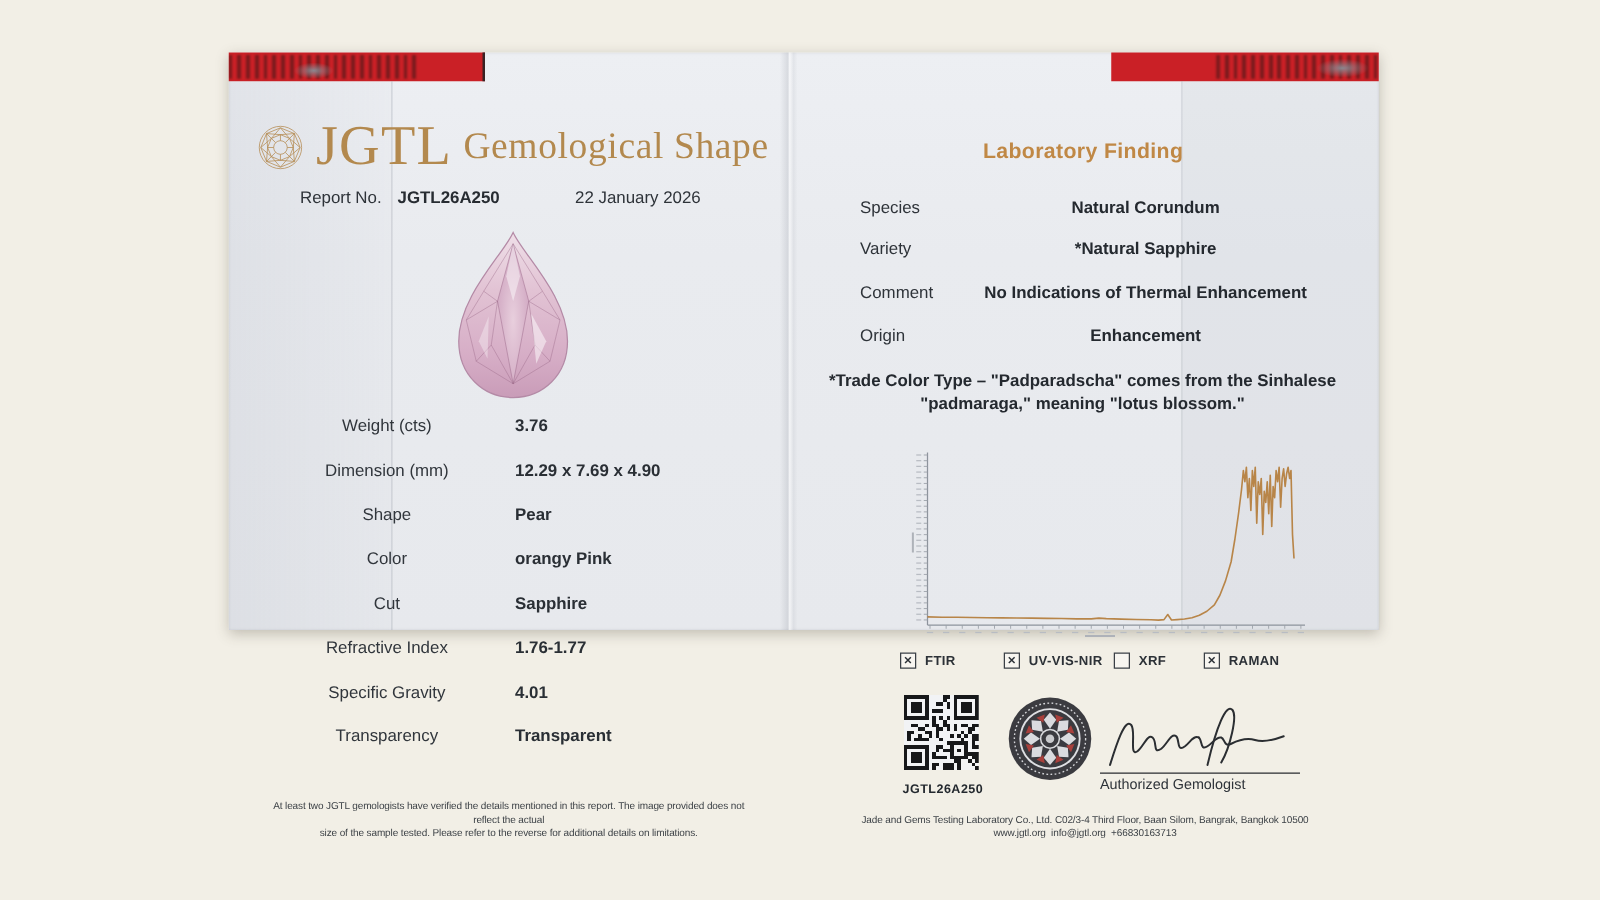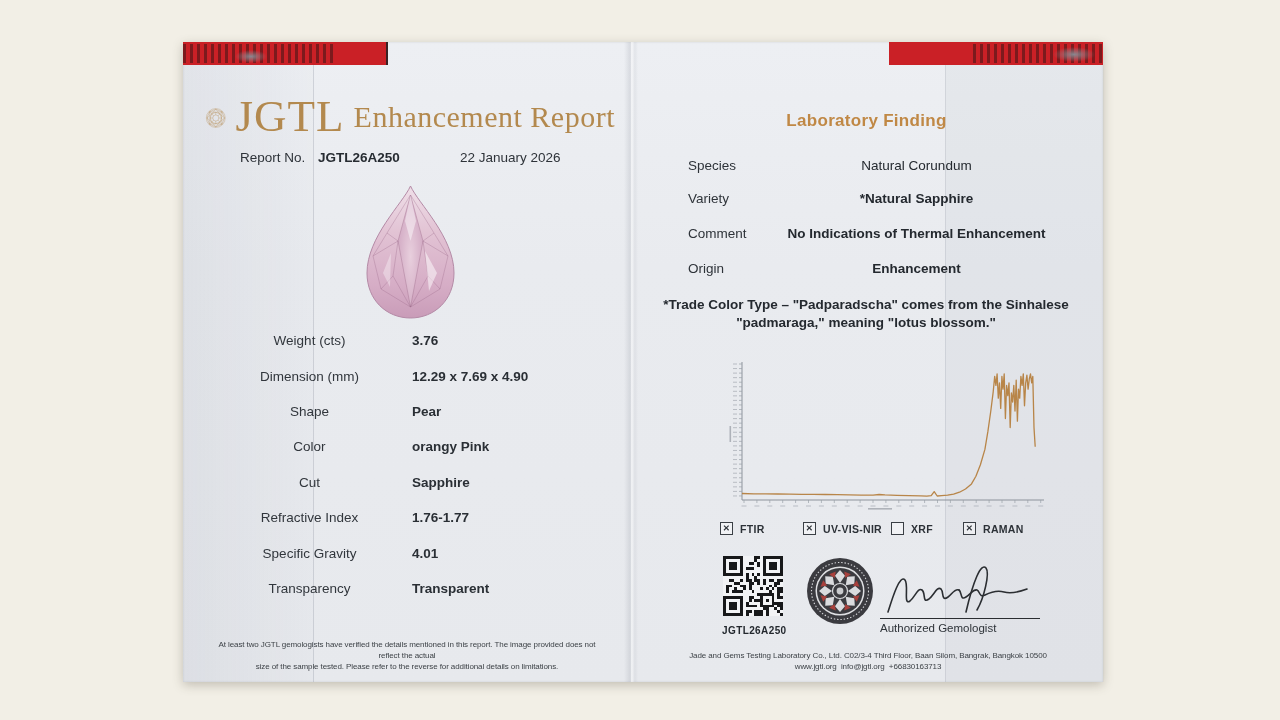--- a/index.html
+++ b/index.html
@@ -4,21 +4,21 @@
 <style>
   html,body{margin:0;padding:0;}
   body{
     width:1280px;height:720px;position:relative;overflow:hidden;
     background:#f2efe6;
     font-family:"Liberation Sans",sans-serif;
     -webkit-font-smoothing:antialiased;
   }
   
   #document{
-    position:absolute;left:183px;top:42px;width:920px;height:640px;
+    position:absolute;left:183px;top:42px;width:920px;height:462px;
     background:linear-gradient(180deg,#edeff3 0%,#e9ebef 35%,#e7e9ed 100%);
     box-shadow:0 3px 10px rgba(70,60,45,.28), inset 0 0 2px rgba(120,120,130,.25);
   }
   .shade-left{position:absolute;left:0;top:23px;bottom:0;width:130px;
     background:linear-gradient(90deg,rgba(165,170,182,.16),rgba(165,170,182,.03));
     border-right:1px solid rgba(140,145,158,.22);}
   .shade-right{position:absolute;left:762px;top:23px;bottom:0;width:158px;
     background:rgba(178,182,194,.13);border-left:1px solid rgba(140,145,158,.22);}
   .center-fold{position:absolute;left:441px;top:0;bottom:0;width:14px;
     background:linear-gradient(90deg,rgba(255,255,255,0),rgba(130,136,148,.20) 45%,rgba(255,255,255,.5) 55%,rgba(130,136,148,.10),rgba(255,255,255,0));}
@@ -111,21 +111,21 @@
           <polygon points="49,32 44,44 32,49 20,44 15,32 20,20 32,15 44,20"></polygon>
           <circle cx="32" cy="32" r="9"></circle>
           <g>
             <path d="M32,6 L20,20 M32,6 L44,20 M58,32 L44,20 M58,32 L44,44 M32,58 L44,44 M32,58 L20,44 M6,32 L20,44 M6,32 L20,20"></path>
             <path d="M50.4,13.6 L44,20 M50.4,13.6 L49,32 M50.4,50.4 L49,32 M50.4,50.4 L32,49 M13.6,50.4 L32,49 M13.6,50.4 L15,32 M13.6,13.6 L15,32 M13.6,13.6 L32,15 M50.4,13.6 L32,15 M50.4,50.4 L44,44 M13.6,50.4 L20,44 M13.6,13.6 L20,20"></path>
             <path d="M44,20 L38.4,25.6 M44,44 L38.4,38.4 M20,44 L25.6,38.4 M20,20 L25.6,25.6 M49,32 L41,32 M32,49 L32,41 M15,32 L23,32 M32,15 L32,23"></path>
           </g>
         </g>
       </svg>
       <span class="brand-name">JGTL</span>
-      <span class="brand-title">Enhancement Report</span>
+      <span class="brand-title">Gemological Shape</span>
     </div>
 
     <div class="report-row">
       <span class="lab">Report No.</span>
       <span class="num">JGTL26A250</span>
       <span class="dat">22 January 2026</span>
     </div>
 
     <div class="gem-wrap">
       <svg width="95" height="142" viewBox="0 0 95 142">
@@ -192,21 +192,21 @@
       <div>size of the sample tested. Please refer to the reverse for additional details on limitations.</div>
     </div>
   </div>
 
   <div class="rpage">
     <div class="finding-head">Laboratory Finding</div>
 
     <div id="finding-rows">
         <div class="frow" style="top: 116px;">
           <span class="flabel">Species</span>
-          <div class="fvalue" style="font-weight: 400;">Natural Corundum</div>
+          <div class="fvalue" style="font-weight: 700;">Natural Corundum</div>
         </div>
         <div class="frow" style="top: 149px;">
           <span class="flabel">Variety</span>
           <div class="fvalue" style="font-weight: 700;">*Natural Sapphire</div>
         </div>
         <div class="frow" style="top: 184px;">
           <span class="flabel">Comment</span>
           <div class="fvalue" style="font-weight: 700;">No Indications of Thermal Enhancement</div>
         </div>
         <div class="frow" style="top: 219px;">

